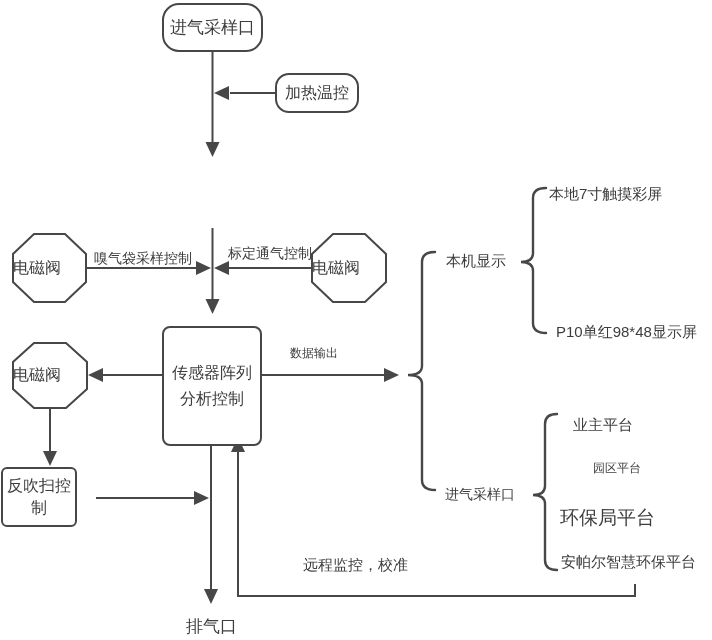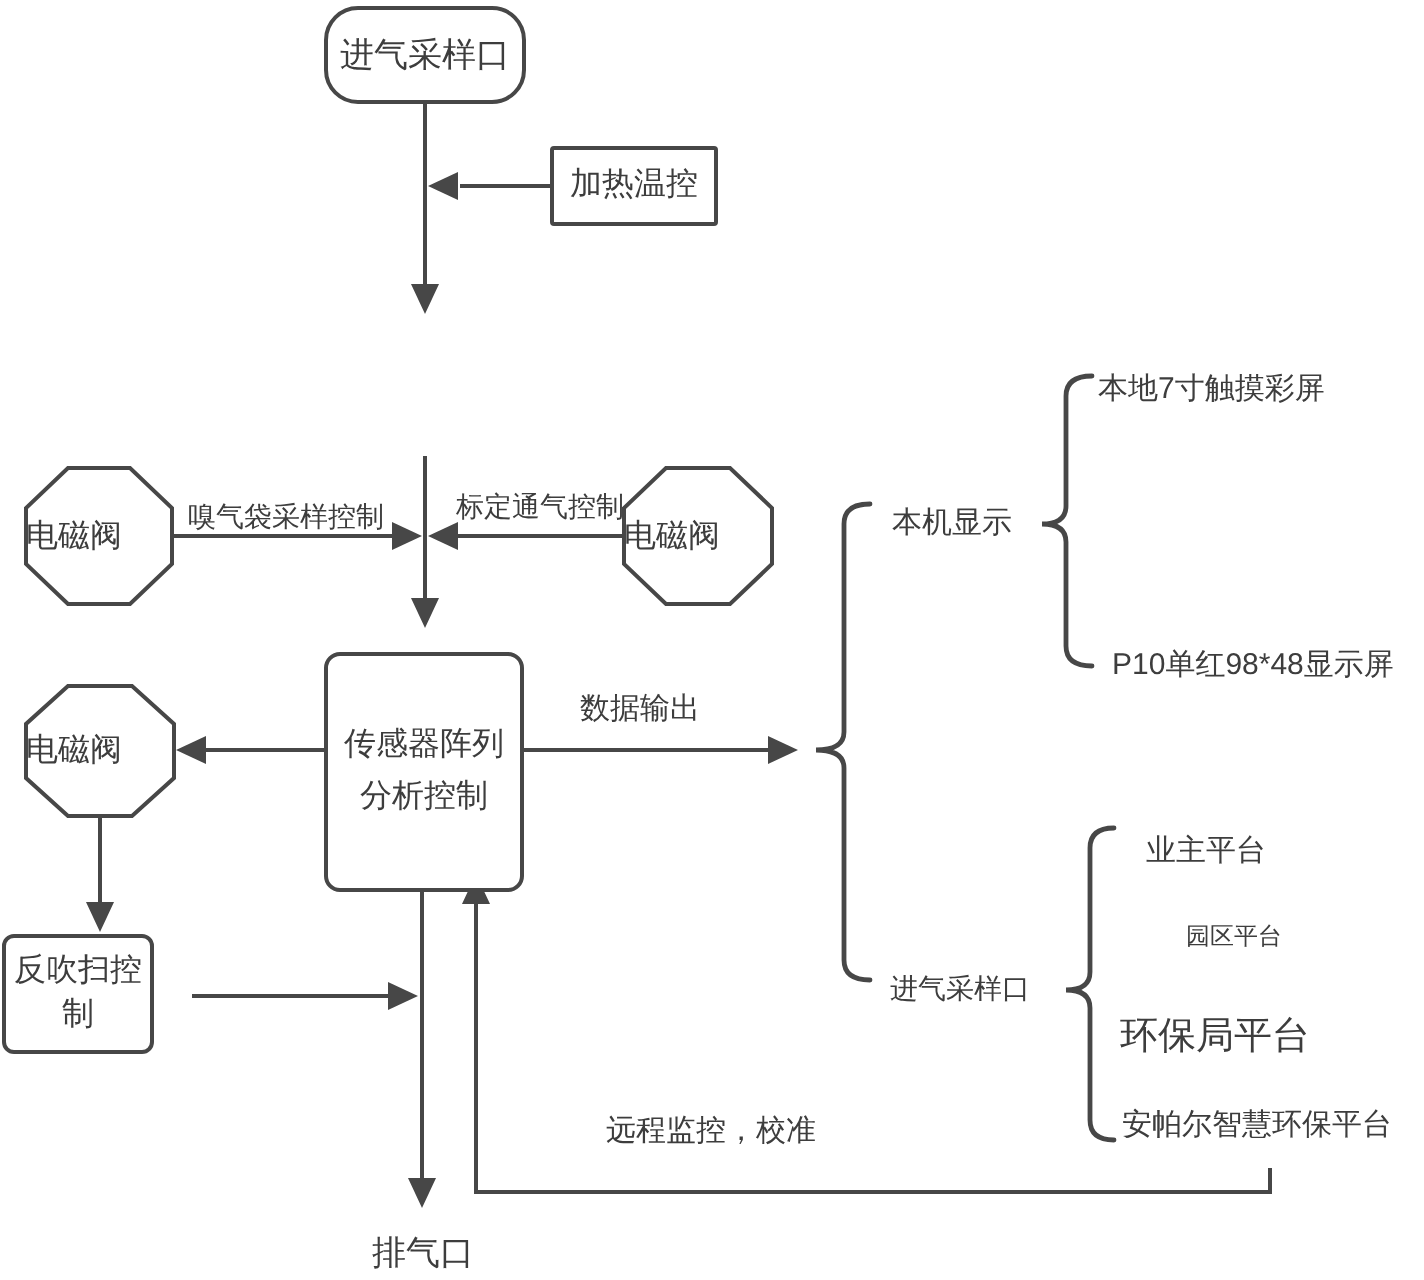--- a/index.html
+++ b/index.html
@@ -13,37 +13,37 @@
     font-family:"Liberation Sans","DejaVu Sans",sans-serif;
     color:var(--text);overflow:hidden;
   }
   .layer{position:absolute;left:0;top:0;width:712px;height:640px;}
   .box{
     position:absolute;border:2px solid var(--stroke);background:#fff;
     display:flex;align-items:center;justify-content:center;text-align:center;
     font-size:16px;color:var(--text);box-sizing:border-box;line-height:1.5;
   }
   .n-intake{left:162px;top:3px;width:101px;height:49px;border-radius:17px;font-size:17px;}
-  .n-heating{left:275px;top:73px;width:84px;height:40px;border-radius:2px;}
+  .n-heating{left:275px;top:73px;width:84px;height:40px;border-radius:14px;}
   .n-gasbag{left:162px;top:158px;width:100px;height:70px;border-radius:8px;font-size:17px;}
   .n-sensor{left:162px;top:326px;width:100px;height:120px;border-radius:8px;}
   .n-sensor .wrap{display:block;width:84px;line-height:1.6;}
   .n-backflush{left:1px;top:467px;width:76px;height:60px;border-radius:6px;}
   .n-backflush .wrap{display:block;width:66px;line-height:1.4;}
   .oct-label{
     position:absolute;display:flex;align-items:center;justify-content:flex-start;
     font-size:16px;color:var(--text);
   }
   .o1{left:13px;top:234px;width:73px;height:68px;}
   .o2{left:312px;top:234px;width:74px;height:68px;}
   .o3{left:13px;top:343px;width:74px;height:65px;}
   .lbl{position:absolute;font-size:14px;color:var(--text);white-space:nowrap;}
   .l-sampling{left:94px;top:250px;}
   .l-calib{left:228px;top:245px;}
-  .l-dataout{left:290px;top:345px;font-size:15px;}
+  .l-dataout{left:290px;top:345px;font-size:12px;}
   .l-remote{left:303px;top:556px;font-size:15px;}
   .l-exhaust{left:186px;top:615px;font-size:17px;}
   .l-local{left:446px;top:252px;font-size:15px;}
   .l-platform{left:445px;top:486px;font-size:14px;}
   .l-touch{left:549px;top:185px;font-size:15px;}
   .l-p10{left:556px;top:323px;font-size:15px;}
   .l-owner{left:573px;top:416px;font-size:15px;}
   .l-park{left:573px;top:460px;font-size:12px;margin-left:20px;}
   .l-epa{left:560px;top:505px;font-size:19px;}
   .l-anpar{left:561px;top:553px;font-size:15px;}

